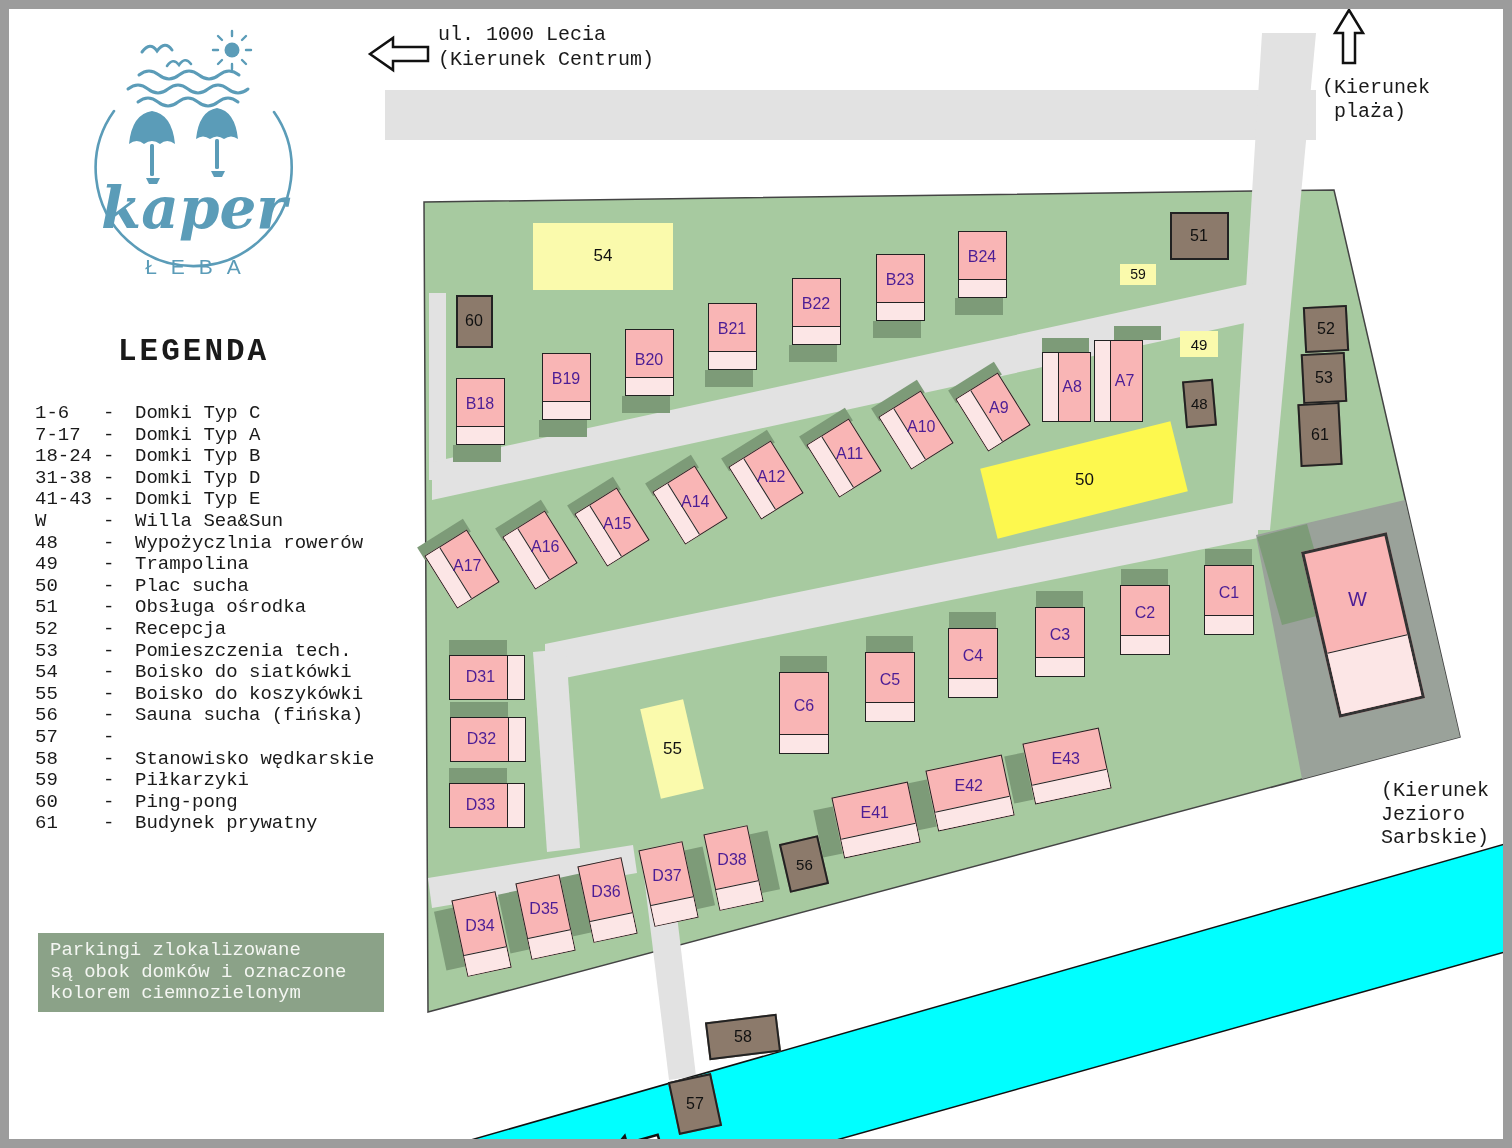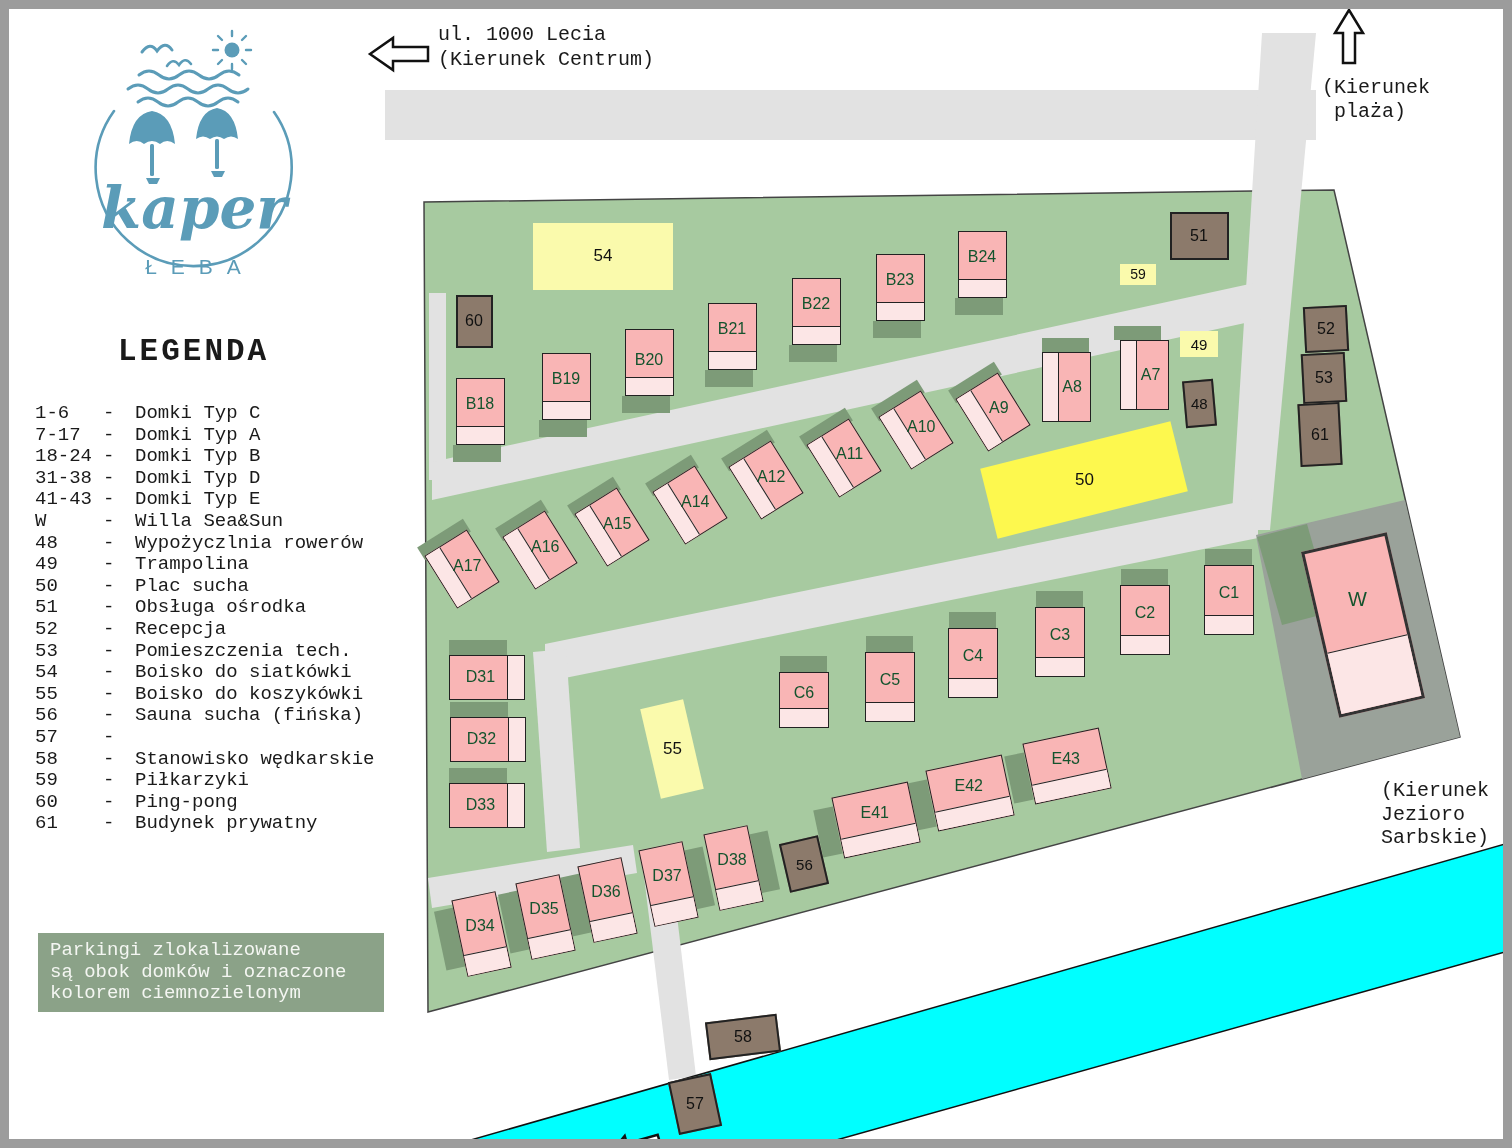--- a/index.html
+++ b/index.html
@@ -16,21 +16,21 @@
   .lkey{width:68px;flex:none;}
   .ldash{width:32px;flex:none;}
   .lval{width:252px;}
   #note{left:38px;top:933px;width:322px;background:#8ba288;color:#f4f6f2;
         font-size:19px;line-height:21.5px;padding:7px 12px;}
   
   .dir{font-size:20px;line-height:25px;white-space:pre;}
   
   .cot{box-sizing:border-box;border:1px solid #222;background:#f9b5b5;display:flex;
        align-items:center;justify-content:center;z-index:2;}
-  .cot .lbl{font-family:"Liberation Sans",sans-serif;font-size:16px;color:#14532d;}
+  .cot .lbl{font-family:"Liberation Sans",sans-serif;font-size:16px;color:#4c1d95;}
   .cot.big{border-width:3px;border-color:#333;}
   .cot.big .lbl{font-size:20px;}
   .strip{position:absolute;background:#fce6e6;}
   .park{background:#7d9b78;z-index:1;}
   .fac{box-sizing:border-box;display:flex;align-items:center;justify-content:center;z-index:2;
        font-family:"Liberation Sans",sans-serif;color:#111;}
   .fac.yp{background:#fafaac;}
   .fac.yb{background:#fdf84e;}
   .fac.br{background:#8c7a6b;border:2px solid #222;}
 </style>
@@ -240,21 +240,21 @@
       <div class="cot abs" style="left: 875.5px; top: 253.5px; width: 49px; height: 67px;">
         <div class="strip" style="left: 0px; right: 0px; bottom: 0px; height: 17px; border-top: 1px solid rgb(34, 34, 34);"></div>
         <span class="lbl" style="margin-bottom: 14px;">B23</span>
       </div>
       <div class="park abs" style="left: 955px; top: 297.5px; width: 48px; height: 17px;"></div>
       <div class="cot abs" style="left: 957.5px; top: 230.5px; width: 49px; height: 67px;">
         <div class="strip" style="left: 0px; right: 0px; bottom: 0px; height: 17px; border-top: 1px solid rgb(34, 34, 34);"></div>
         <span class="lbl" style="margin-bottom: 14px;">B24</span>
       </div>
       <div class="park abs" style="left: 1113.5px; top: 326px; width: 47px; height: 14px;"></div>
-      <div class="cot abs" style="left: 1120px; top: 340px; width: 49px; height: 70px;">
+      <div class="cot abs" style="left: 1094px; top: 340px; width: 49px; height: 82px;">
         <div class="strip" style="top: 0px; bottom: 0px; left: 0px; width: 15px; border-right: 1px solid rgb(34, 34, 34);"></div>
         <span class="lbl" style="margin-left: 12px;">A7</span>
       </div>
       <div class="park abs" style="left: 1041.5px; top: 338px; width: 47px; height: 14px;"></div>
       <div class="cot abs" style="left: 1041.5px; top: 352px; width: 49px; height: 70px;">
         <div class="strip" style="top: 0px; bottom: 0px; left: 0px; width: 15px; border-right: 1px solid rgb(34, 34, 34);"></div>
         <span class="lbl" style="margin-left: 12px;">A8</span>
       </div>
       <div class="park abs" style="left: 948px; top: 374.5px; width: 54px; height: 15px; transform: rotate(-32deg);"></div>
       <div class="cot abs" style="left: 968px; top: 381px; width: 50px; height: 62px; transform: rotate(-32deg);">
@@ -315,21 +315,21 @@
       <div class="cot abs" style="left: 948px; top: 628px; width: 50px; height: 70px;">
         <div class="strip" style="left: 0px; right: 0px; bottom: 0px; height: 18px; border-top: 1px solid rgb(34, 34, 34);"></div>
         <span class="lbl" style="margin-bottom: 15px;">C4</span>
       </div>
       <div class="park abs" style="left: 865.5px; top: 636px; width: 47px; height: 16px;"></div>
       <div class="cot abs" style="left: 865px; top: 652px; width: 50px; height: 70px;">
         <div class="strip" style="left: 0px; right: 0px; bottom: 0px; height: 18px; border-top: 1px solid rgb(34, 34, 34);"></div>
         <span class="lbl" style="margin-bottom: 15px;">C5</span>
       </div>
       <div class="park abs" style="left: 779.5px; top: 656px; width: 47px; height: 16px;"></div>
-      <div class="cot abs" style="left: 779px; top: 672px; width: 50px; height: 56px;">
+      <div class="cot abs" style="left: 779px; top: 672px; width: 50px; height: 82px;">
         <div class="strip" style="left: 0px; right: 0px; bottom: 0px; height: 18px; border-top: 1px solid rgb(34, 34, 34);"></div>
         <span class="lbl" style="margin-bottom: 15px;">C6</span>
       </div>
       <div class="park abs" style="left: 449px; top: 639.5px; width: 58px; height: 15px;"></div>
       <div class="cot abs" style="left: 449px; top: 654.5px; width: 76px; height: 45px;">
         <div class="strip" style="top: 0px; bottom: 0px; right: 0px; width: 16px; border-left: 1px solid rgb(34, 34, 34);"></div>
         <span class="lbl" style="margin-right: 13px;">D31</span>
       </div>
       <div class="park abs" style="left: 450px; top: 701.5px; width: 58px; height: 15px;"></div>
       <div class="cot abs" style="left: 450px; top: 716.5px; width: 76px; height: 45px;">

